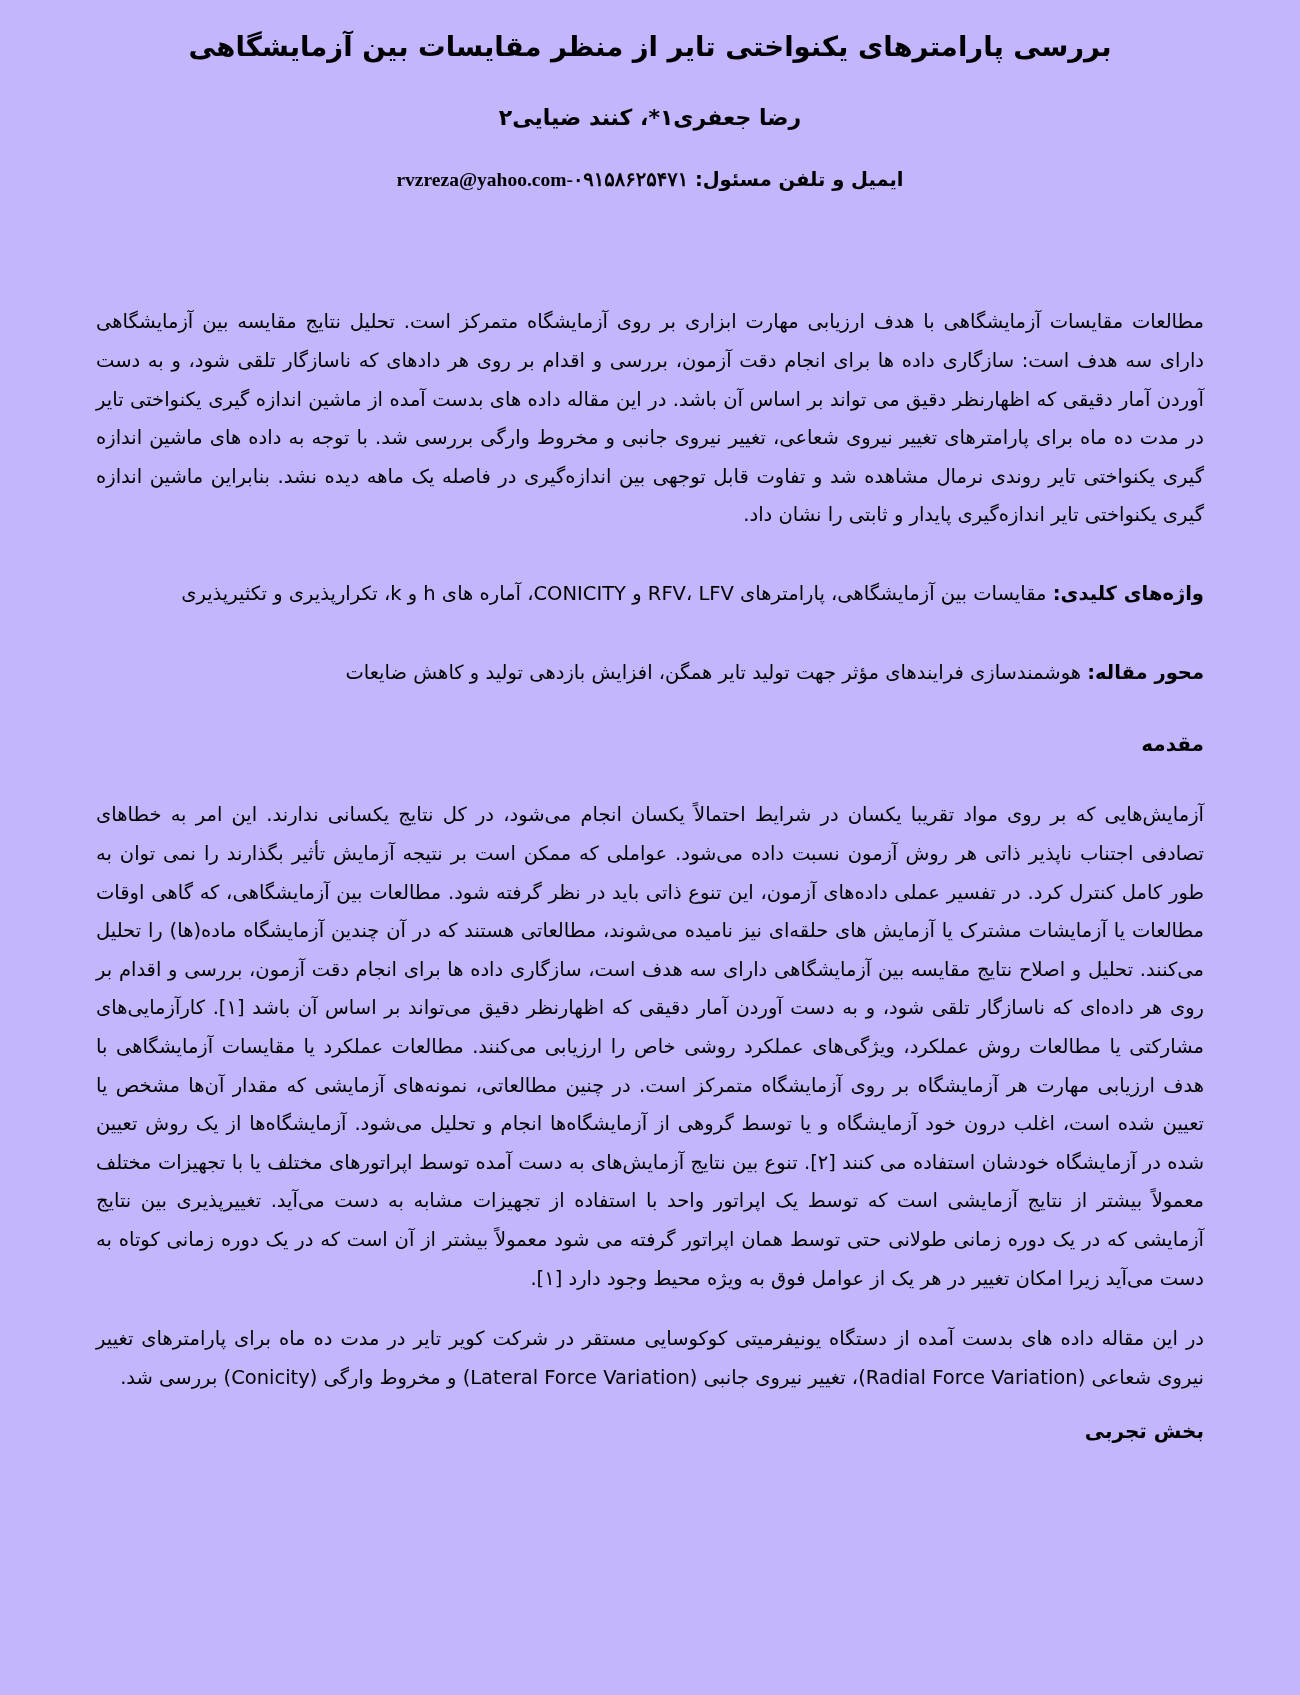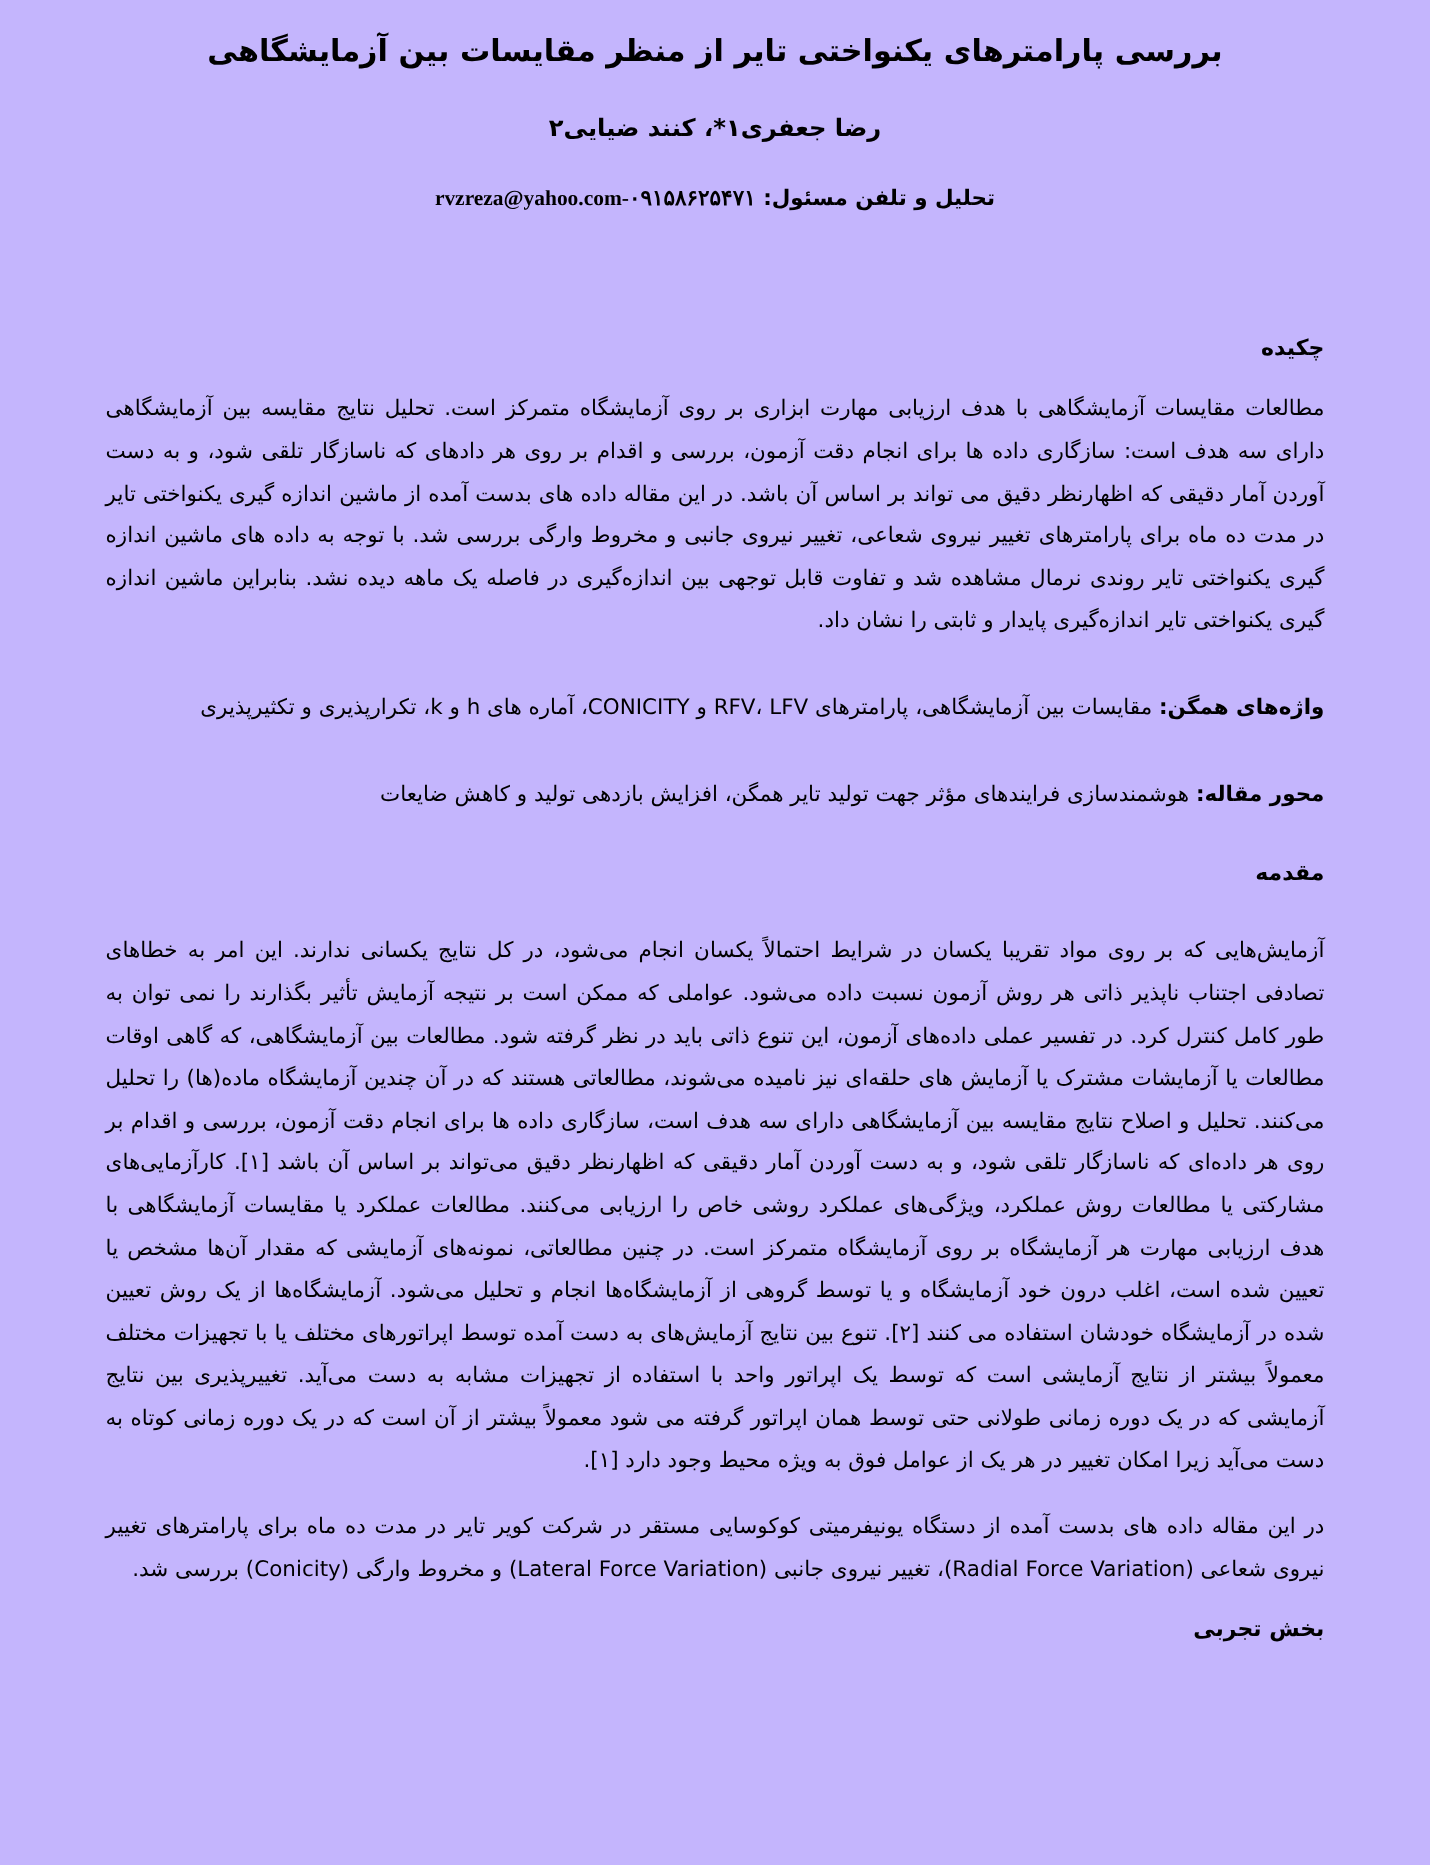--- a/index.html
+++ b/index.html
@@ -94,34 +94,33 @@
 <body>
 
 <div class="page">
 
   <h1 class="title">بررسی پارامترهای یکنواختی تایر از منظر مقایسات بین آزمایشگاهی</h1>
 
   <div class="authors">رضا جعفری۱*، کنند ضیایی۲</div>
 
 
   <div class="contact">
-    <span>تحلیل و تلفن مسئول:</span>
+    <span>ایمیل و تلفن مسئول:</span>
     <span class="mono">rvzreza@yahoo.com-۰۹۱۵۸۶۲۵۴۷۱</span>
   </div>
 
   <div class="gap-big"></div>
 
-  <div class="abstract-head">چکیده</div>
 
   <p class="body">مطالعات مقایسات آزمایشگاهی با هدف ارزیابی مهارت ابزاری بر روی آزمایشگاه متمرکز است. تحلیل نتایج مقایسه بین آزمایشگاهی دارای سه هدف است: سازگاری داده ها برای انجام دقت آزمون، بررسی و اقدام بر روی هر دادهای که ناسازگار تلقی شود، و به دست آوردن آمار دقیقی که اظهارنظر دقیق می تواند بر اساس آن باشد. در این مقاله داده های بدست آمده از ماشین اندازه گیری یکنواختی تایر در مدت ده ماه برای پارامترهای تغییر نیروی شعاعی، تغییر نیروی جانبی و مخروط وارگی بررسی شد. با توجه به داده های ماشین اندازه گیری یکنواختی تایر روندی نرمال مشاهده شد و تفاوت قابل توجهی بین اندازه‌گیری در فاصله یک ماهه دیده نشد. بنابراین ماشین اندازه گیری یکنواختی تایر اندازه‌گیری پایدار و ثابتی را نشان داد.</p>
 
   <div class="spacer-18"></div>
 
   <div class="kw">
-    <b>واژه‌های همگن:</b>
+    <b>واژه‌های کلیدی:</b>
     <span>مقایسات بین آزمایشگاهی، پارامترهای RFV، LFV و CONICITY، آماره های h و k، تکرارپذیری و تکثیرپذیری</span>
   </div>
 
   <div class="spacer-18"></div>
 
   <div class="kw">
     <b>محور مقاله:</b>
     <span>هوشمندسازی فرایندهای مؤثر جهت تولید تایر همگن، افزایش بازدهی تولید و کاهش ضایعات</span>
   </div>
 

